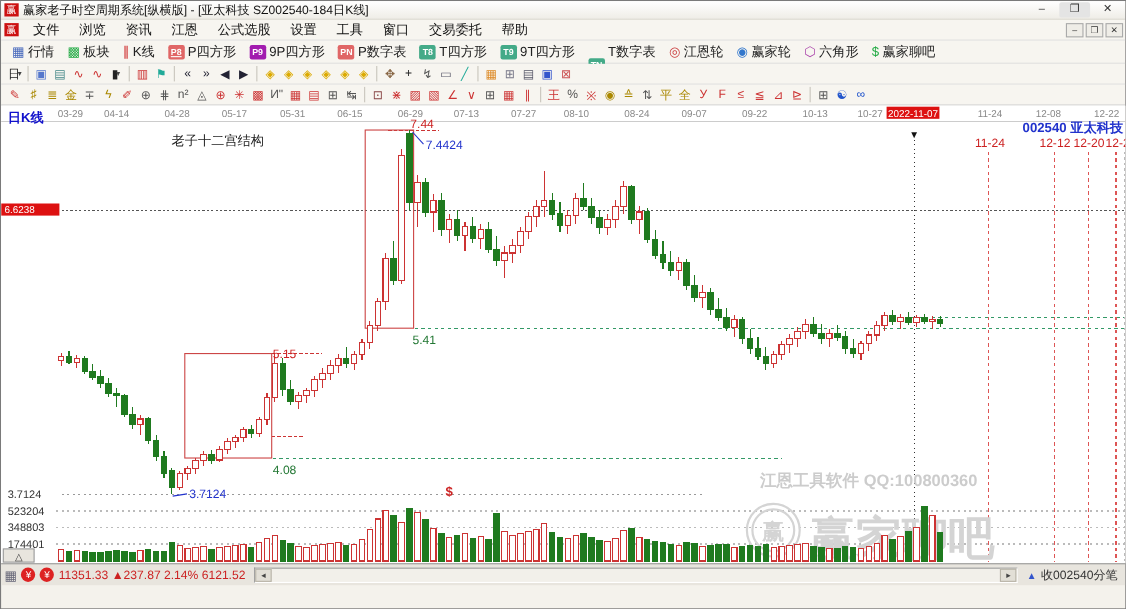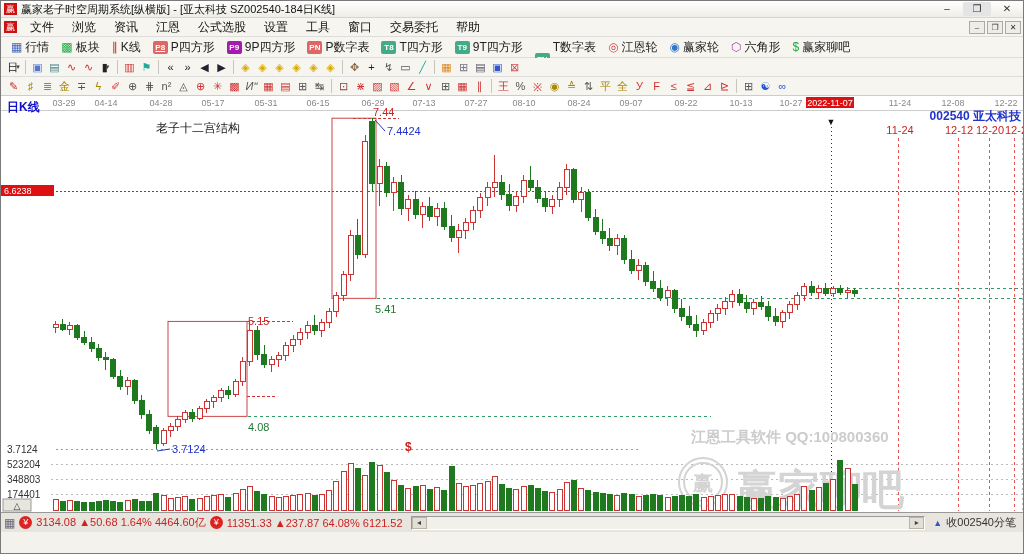--- a/index.html
+++ b/index.html
@@ -171,21 +171,21 @@
       <span class="tool" style="color: rgb(85, 85, 85);">∓</span>
       <span class="tool" style="color: rgb(170, 136, 0);">ϟ</span>
       <span class="tool" style="color: rgb(204, 51, 51);">✐</span>
       <span class="tool" style="color: rgb(85, 85, 85);">⊕</span>
       <span class="tool" style="color: rgb(85, 85, 85);">⋕</span>
       <span class="tool" style="color: rgb(85, 85, 85);">n²</span>
       <span class="tool" style="color: rgb(85, 85, 85);">◬</span>
       <span class="tool" style="color: rgb(204, 51, 51);">⊕</span>
       <span class="tool" style="color: rgb(204, 51, 51);">✳</span>
       <span class="tool" style="color: rgb(204, 51, 51);">▩</span>
-      <span class="tool" style="color: rgb(85, 85, 85); font-style: italic;">Иʺ</span>
+      <span class="tool" style="color: rgb(85, 85, 85);">Иʺ</span>
       <span class="tool" style="color: rgb(204, 51, 51);">▦</span>
       <span class="tool" style="color: rgb(204, 51, 51);">▤</span>
       <span class="tool" style="color: rgb(85, 85, 85);">⊞</span>
       <span class="tool" style="color: rgb(85, 85, 85);">↹</span>
       <span class="vsep"></span>
       <span class="tool" style="color: rgb(136, 68, 68);">⊡</span>
       <span class="tool" style="color: rgb(204, 51, 51);">⋇</span>
       <span class="tool" style="color: rgb(204, 51, 51);">▨</span>
       <span class="tool" style="color: rgb(204, 51, 51);">▧</span>
       <span class="tool" style="color: rgb(204, 51, 51);">∠</span>
@@ -637,31 +637,25 @@
           <rect x="2" y="498" width="28" height="12" fill="#e8e5de" stroke="#999"></rect>
           <text x="16" y="508" fill="#333" font-size="9" text-anchor="middle">△</text>
         </g>
       </svg>
   </div>
 
 
   <div class="bar statusbar">
     <span class="gridico">▦</span>
     <span class="coin">¥</span>
-    <span class="idxtext">
-      <span>3134.08</span>
-      <span>▲50.68</span>
-      <span>1.64%</span>
-      <span>4464.60亿</span>
-    </span>
     <span class="coin">¥</span>
     <span class="idxtext">
       <span>11351.33</span>
       <span>▲237.87</span>
-      <span>64.08%</span>
+      <span>2.14%</span>
       <span>6121.52</span>
     </span>
     <span class="hscroll">
       <span class="scr-arrow">◂</span>
       <span class="scr-track"></span>
       <span class="scr-arrow">▸</span>
     </span>
     <span class="tickico">▲</span>
     <span style="white-space:nowrap;margin-right:4px;">收002540分笔</span>
   </div>

